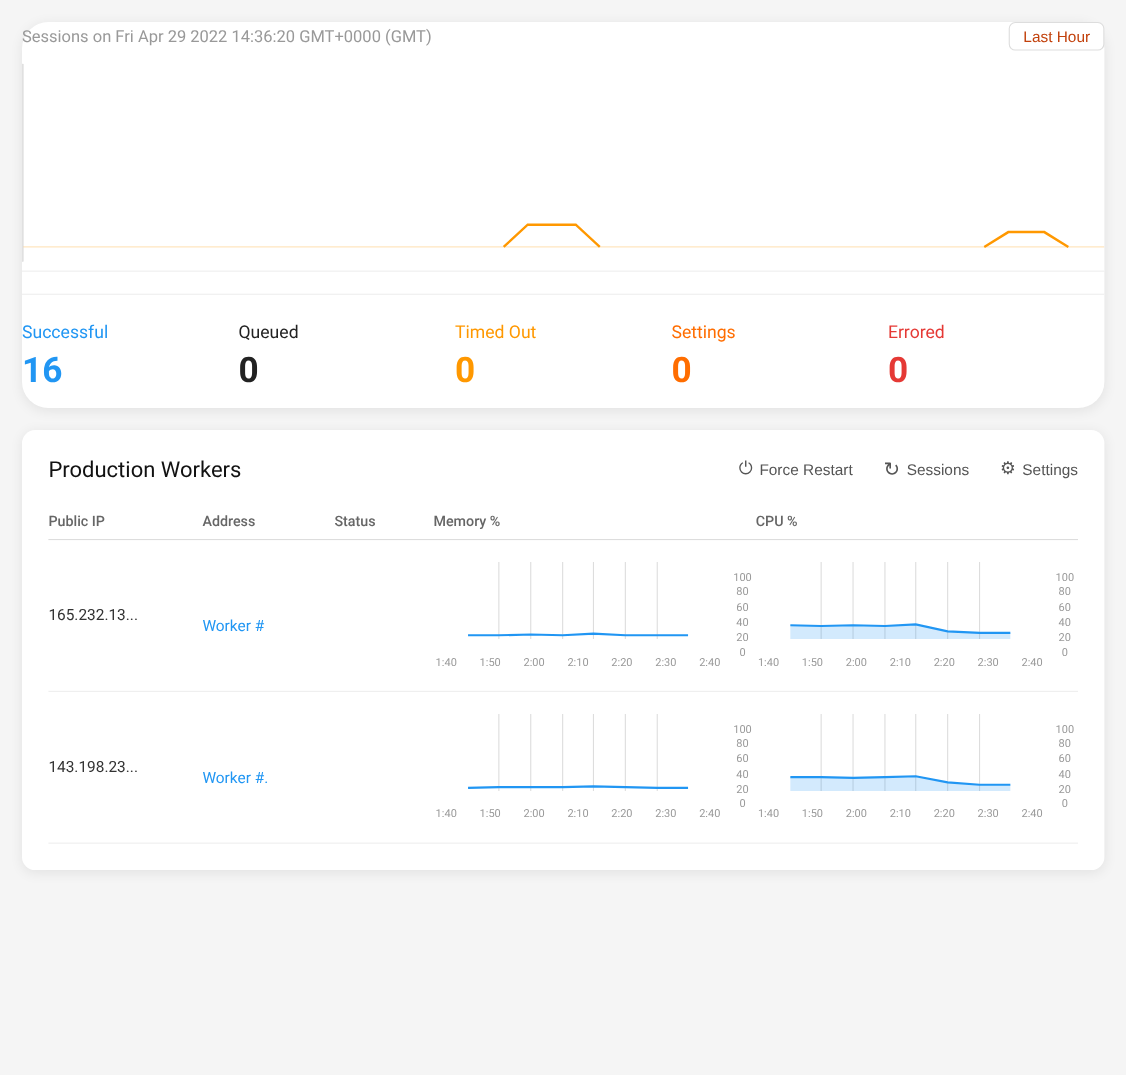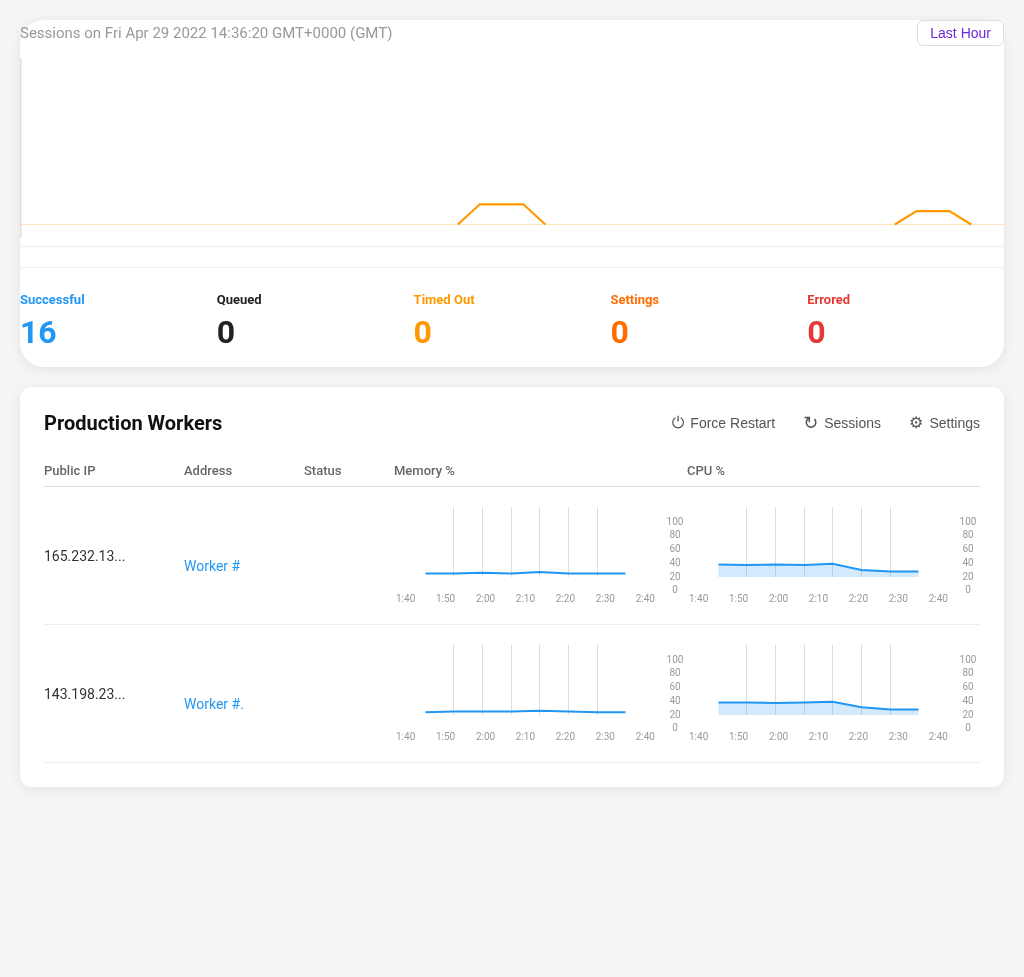--- a/index.html
+++ b/index.html
@@ -28,21 +28,21 @@
       color: #999;
       font-size: 15px;
       font-weight: 400;
     }
 
     .last-hour-btn {
       border: 1px solid #ddd;
       border-radius: 6px;
       padding: 4px 12px;
       font-size: 14px;
-      color: #6d28d9;
+      color: #c2410c;
       background: #fff;
       cursor: pointer;
     }
 
     .chart-area {
       position: relative;
       height: 180px;
       border-left: 1.5px solid #e0e0e0;
       border-bottom: none;
       margin-bottom: 0;
@@ -62,22 +62,22 @@
     }
 
     .stat-item {
       flex: 1;
       display: flex;
       flex-direction: column;
       gap: 6px;
     }
 
     .stat-label {
-      font-size: 13px;
-      font-weight: 700;
+      font-size: 16px;
+      font-weight: 400;
     }
 
     .stat-value {
       font-size: 32px;
       font-weight: 700;
     }
 
     .stat-label.successful, .stat-value.successful { color: #2196F3; }
     .stat-label.queued, .stat-value.queued { color: #222; }
     .stat-label.timedout, .stat-value.timedout { color: #FF9800; }
@@ -100,21 +100,21 @@
 
     .workers-header {
       display: flex;
       align-items: center;
       justify-content: space-between;
       margin-bottom: 20px;
     }
 
     .workers-title {
       font-size: 20px;
-      font-weight: 700;
+      font-weight: 400;
       color: #111;
     }
 
     .workers-actions {
       display: flex;
       gap: 28px;
       align-items: center;
     }
 
     .action-btn {

